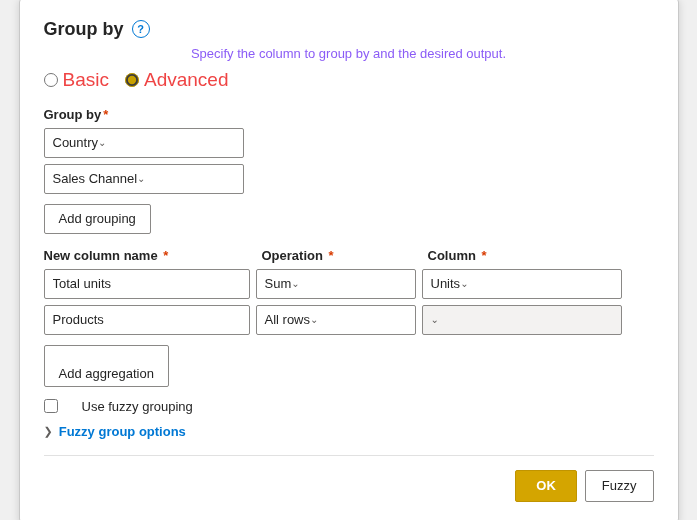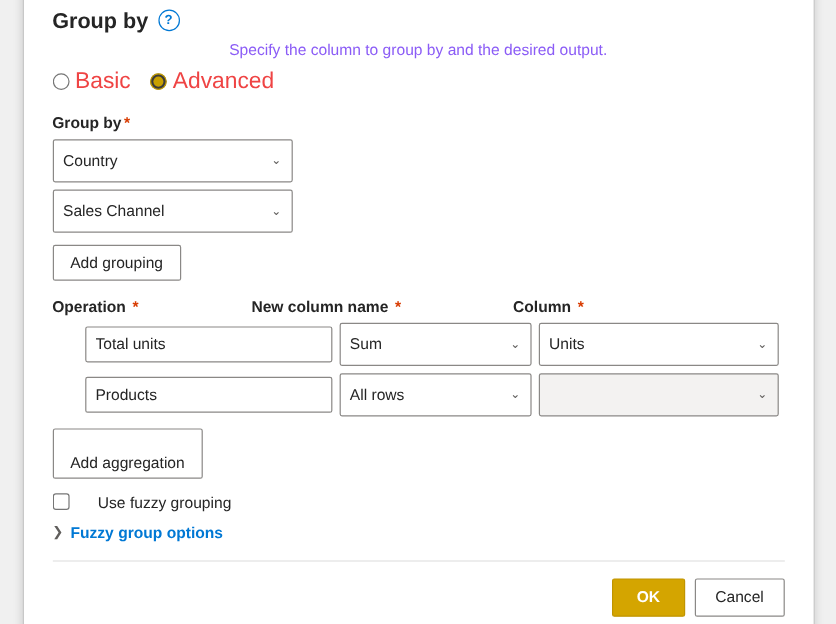--- a/index.html
+++ b/index.html
@@ -80,24 +80,24 @@
       color: #252525;
       margin-bottom: 6px;
     }
     .required-star {
       color: #d83b01;
       margin-left: 2px;
     }
     .dropdown {
       display: flex;
       align-items: center;
-      justify-content: space-between;
-      border: 1px solid #8a8886;
-      border-radius: 2px;
-      padding: 17px 8px;
+      justify-content: flex-start;
+      border: 1px solid #8a8886;
+      border-radius: 2px;
+      padding: 5px 8px;
       background: #ffffff;
       cursor: pointer;
       font-size: 13px;
       color: #252525;
       height: 30px;
     }
     .dropdown-arrow {
       font-size: 10px;
       color: #605e5c;
     }
@@ -127,21 +127,20 @@
       color: #252525;
     }
     .agg-col-name { width: 212px; }
     .agg-col-op { width: 160px; margin-left: 0; }
     .agg-col-col { width: 200px; }
     .aggregation-row {
       display: flex;
       gap: 6px;
       margin-bottom: 6px;
       align-items: center;
-      margin-left: 27px;
     }
     .agg-input {
       width: 206px;
       border: 1px solid #8a8886;
       border-radius: 2px;
       padding: 5px 8px;
       font-size: 13px;
       color: #252525;
       height: 30px;
       outline: none;
@@ -270,25 +269,25 @@
       <span>Sales Channel</span>
       <span class="dropdown-arrow">⌄</span>
     </div>
   </div>
 
   
   <button class="add-grouping-btn">Add grouping</button>
 
   
   <div class="agg-headers-row">
+    <div class="agg-col-header agg-col-name">
+      <span>New column name</span><span class="required-star"> *</span>
+    </div>
     <div class="agg-col-header agg-col-op">
       <span>Operation</span><span class="required-star"> *</span>
-    </div>
-    <div class="agg-col-header agg-col-name">
-      <span>New column name</span><span class="required-star"> *</span>
     </div>
     <div class="agg-col-header agg-col-col">
       <span>Column</span><span class="required-star"> *</span>
     </div>
   </div>
 
   
   <div class="aggregation-row">
     <input class="agg-input" type="text" value="Total units" style="">
     <div class="dropdown agg-dropdown">
@@ -325,15 +324,15 @@
 
   
   <div class="fuzzy-group-options">
     <span class="chevron-right">❯</span>
     <span class="fuzzy-label">Fuzzy group options</span>
   </div>
 
   
   <div class="dialog-footer">
     <button class="btn-ok">OK</button>
-    <button class="btn-cancel">Cancel</button>
+    <button class="btn-cancel">Fuzzy</button>
   </div>
 </div>
 
 </body></html>

